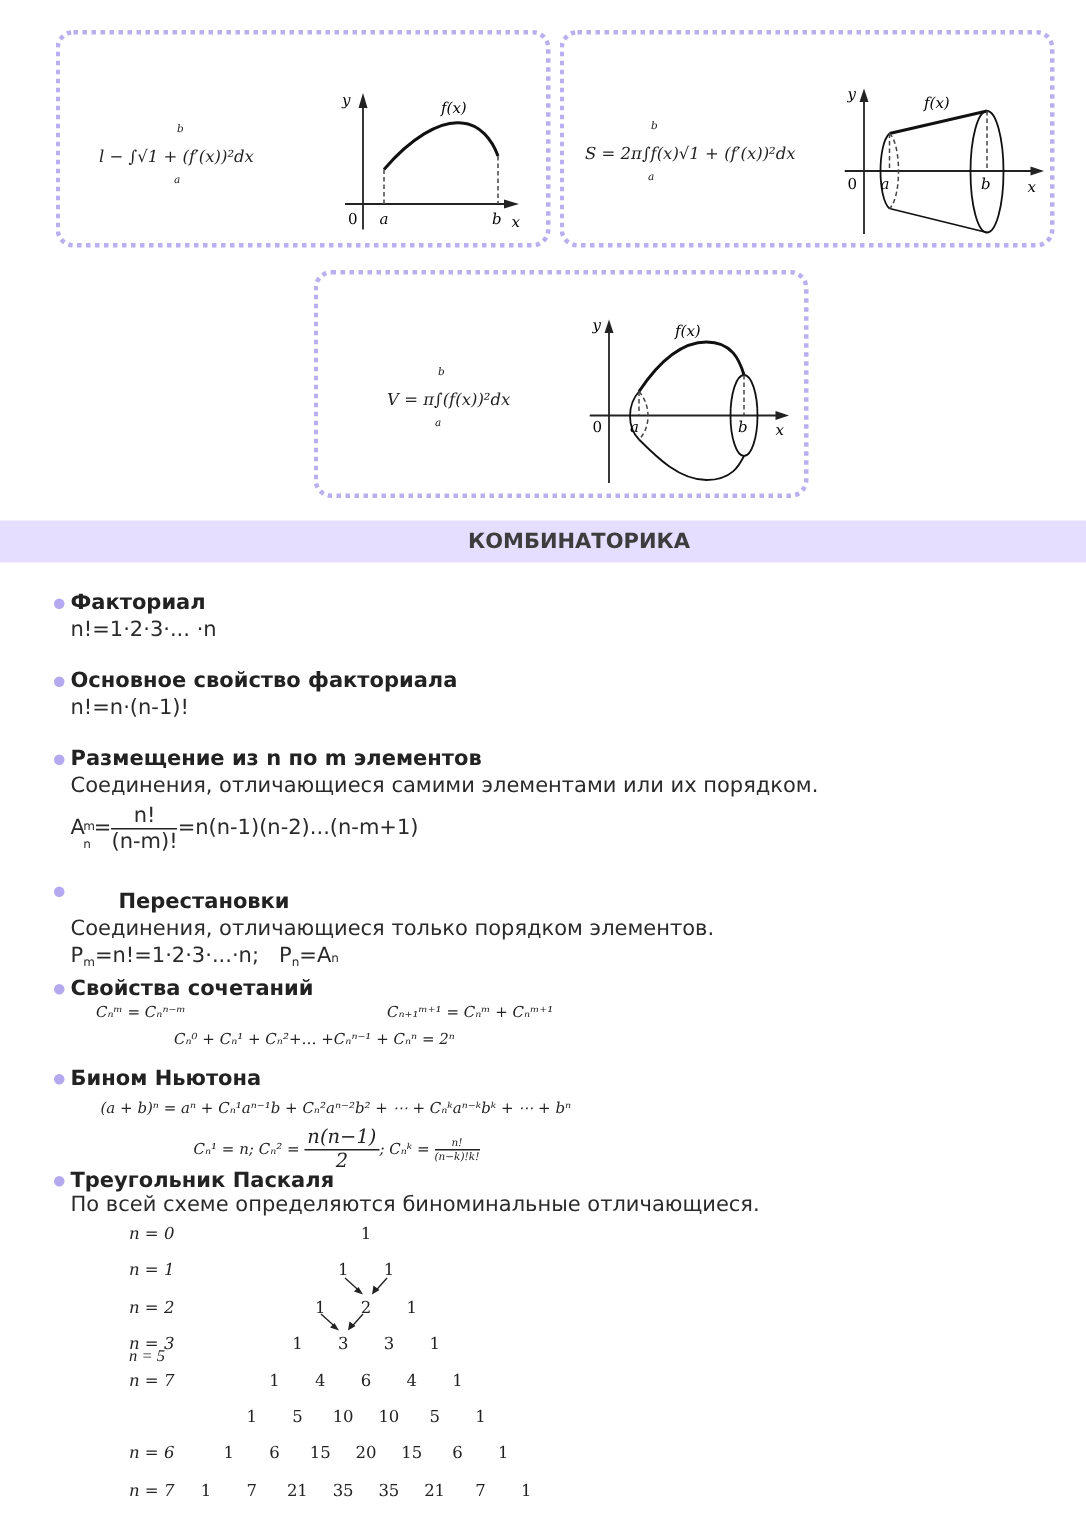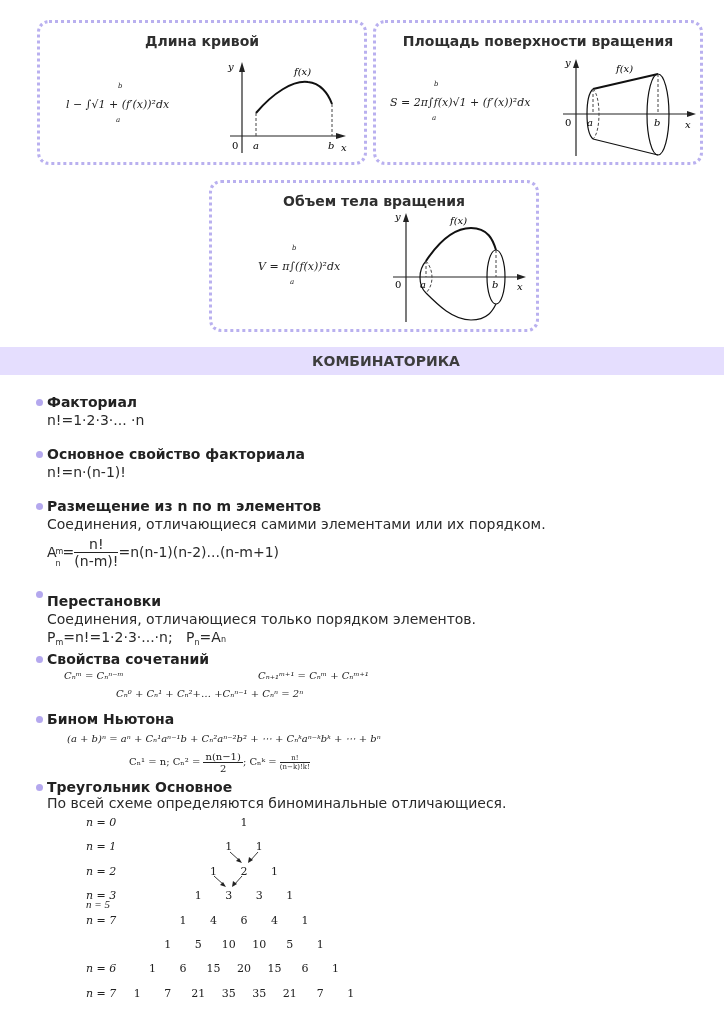--- a/index.html
+++ b/index.html
@@ -18,21 +18,20 @@
   .serif{position:absolute;font-family:"DejaVu Serif",serif;font-size:10px;color:#222;white-space:nowrap;}
   .pas{position:absolute;font-family:"DejaVu Serif",serif;font-size:11px;color:#222;}
   .frac{display:inline-block;vertical-align:middle;text-align:center;}
   .frac .num{display:block;border-bottom:1px solid #222;padding:0 2px;}
   .frac .den{display:block;}
 </style>
 </head>
 <body>
 
 <div class="card" style="left:37px;top:20px;width:330px;height:145px;">
-  <div class="card-title" style="top:10px;">Длина кривой</div>
   <div class="math" style="left:26px;top:75px;">
     <span>l − ∫√1 + (f′(x))²dx</span>
     <span class="up" style="left:52px;top:-16px;">b</span>
     <span class="up" style="left:50px;top:18px;">a</span>
   </div>
   <svg width="140" height="100" style="position:absolute;left:168px;top:35px;" viewBox="0 0 140 100">
     <line x1="34" y1="95" x2="34" y2="12" stroke="#222" stroke-width="1.2"></line>
     <polygon points="31,14 34,4 37,14" fill="#222"></polygon>
     <line x1="22" y1="78" x2="132" y2="78" stroke="#222" stroke-width="1.2"></line>
     <polygon points="128,75 138,78 128,81" fill="#222"></polygon>
@@ -42,21 +41,20 @@
     <text x="20" y="12" font-family="DejaVu Serif, serif" font-style="italic" font-size="10">y</text>
     <text x="86" y="17" font-family="DejaVu Serif, serif" font-style="italic" font-size="10">f(x)</text>
     <text x="24" y="91" font-family="DejaVu Serif, serif" font-size="10">0</text>
     <text x="45" y="91" font-family="DejaVu Serif, serif" font-style="italic" font-size="10">a</text>
     <text x="120" y="91" font-family="DejaVu Serif, serif" font-style="italic" font-size="10">b</text>
     <text x="133" y="93" font-family="DejaVu Serif, serif" font-style="italic" font-size="10">x</text>
   </svg>
 </div>
 
 <div class="card" style="left:373px;top:20px;width:330px;height:145px;">
-  <div class="card-title" style="top:10px;">Площадь поверхности вращения</div>
   <div class="math" style="left:14px;top:73px;font-size:11px;">
     <span>S = 2π∫f(x)√1 + (f′(x))²dx</span>
     <span class="up" style="left:44px;top:-16px;">b</span>
     <span class="up" style="left:42px;top:18px;">a</span>
   </div>
   <svg width="135" height="105" style="position:absolute;left:187px;top:33px;" viewBox="0 0 135 105">
     <line x1="13" y1="100" x2="13" y2="10" stroke="#222" stroke-width="1.2"></line>
     <polygon points="10,12 13,3 16,12" fill="#222"></polygon>
     <line x1="0" y1="58" x2="128" y2="58" stroke="#222" stroke-width="1.2"></line>
     <polygon points="124,55 133,58 124,61" fill="#222"></polygon>
@@ -70,21 +68,20 @@
     <text x="2" y="10" font-family="DejaVu Serif, serif" font-style="italic" font-size="10">y</text>
     <text x="53" y="16" font-family="DejaVu Serif, serif" font-style="italic" font-size="10">f(x)</text>
     <text x="2" y="70" font-family="DejaVu Serif, serif" font-size="10">0</text>
     <text x="24" y="70" font-family="DejaVu Serif, serif" font-style="italic" font-size="10">a</text>
     <text x="91" y="70" font-family="DejaVu Serif, serif" font-style="italic" font-size="10">b</text>
     <text x="122" y="72" font-family="DejaVu Serif, serif" font-style="italic" font-size="10">x</text>
   </svg>
 </div>
 
 <div class="card" style="left:209px;top:180px;width:330px;height:152px;">
-  <div class="card-title" style="top:10px;">Объем тела вращения</div>
   <div class="math" style="left:46px;top:77px;">
     <span>V = π∫(f(x))²dx</span>
     <span class="up" style="left:34px;top:-16px;">b</span>
     <span class="up" style="left:32px;top:18px;">a</span>
   </div>
   <svg width="135" height="115" style="position:absolute;left:181px;top:27px;" viewBox="0 0 135 115">
     <line x1="13" y1="112" x2="13" y2="10" stroke="#222" stroke-width="1.2"></line>
     <polygon points="10,12 13,3 16,12" fill="#222"></polygon>
     <line x1="0" y1="67" x2="128" y2="67" stroke="#222" stroke-width="1.2"></line>
     <polygon points="124,64 133,67 124,70" fill="#222"></polygon>
@@ -124,49 +121,49 @@
   <span class="bullet" style="top:5px;"></span>
   <span class="ititle" style="top:0;">Размещение из n по m элементов</span>
   <span class="itext" style="top:18px;">Соединения, отличающиеся самими элементами или их порядком.</span>
   <div class="itext" style="top:38px;">
     <span>A</span><span style="position:relative;display:inline-block;width:6px;"><span class="small" style="position:absolute;top:-10px;left:-1px;">m</span><span class="small" style="position:absolute;top:2px;left:-1px;">n</span></span>=<span class="frac"><span class="num">n!</span><span class="den">(n-m)!</span></span><span>=n(n-1)(n-2)...(n-m+1)</span>
   </div>
 </div>
 
 <div class="item" style="top:593px;">
   <span class="bullet" style="top:-2px;"></span>
-  <span class="ititle" style="top:0;">Перестановки</span>
+  <span class="ititle" style="top:0;margin-left:32px;">Перестановки</span>
   <span class="itext" style="top:18px;">Соединения, отличающиеся только порядком элементов.</span>
   <div class="itext" style="top:36px;">
     <span>P</span><span class="small">m</span><span>=n!=1·2·3·...·n;</span>&nbsp;&nbsp;&nbsp;<span>P</span><span class="small">n</span><span>=A</span><span style="font-size:8px;">n</span>
   </div>
 </div>
 
 <div class="item" style="top:651px;">
   <span class="bullet" style="top:5px;"></span>
   <span class="ititle" style="top:0;">Свойства сочетаний</span>
   <span class="serif" style="left:28px;top:19px;font-style:italic;">Cₙᵐ = Cₙⁿ⁻ᵐ</span>
   <span class="serif" style="left:207px;top:19px;font-style:italic;margin-left:15px;">Cₙ₊₁ᵐ⁺¹ = Cₙᵐ + Cₙᵐ⁺¹</span>
   <span class="serif" style="left:80px;top:37px;font-style:italic;">Cₙ⁰ + Cₙ¹ + Cₙ²+… +Cₙⁿ⁻¹ + Cₙⁿ = 2ⁿ</span>
 </div>
 
 <div class="item" style="top:711px;">
   <span class="bullet" style="top:5px;"></span>
   <span class="ititle" style="top:0;">Бином Ньютона</span>
   <span class="serif" style="left:31px;top:22px;font-style:italic;">(a + b)ⁿ = aⁿ + Cₙ¹aⁿ⁻¹b + Cₙ²aⁿ⁻²b² + ⋯ +  Cₙᵏaⁿ⁻ᵏbᵏ + ⋯ + bⁿ</span>
-  <div class="serif" style="left:93px;top:40px;">
+  <div class="serif" style="left:93px;top:40px;font-style:italic;">
     <span>Cₙ¹ = n; Cₙ² =</span>
-    <span class="frac" style="font-size:10px;"><span class="num">n(n−1)</span><span class="den">2</span></span><span>; Cₙᵏ =</span>
+    <span class="frac" style="font-size:13px;"><span class="num">n(n−1)</span><span class="den">2</span></span><span>; Cₙᵏ =</span>
     <span class="frac" style="font-size:7px;"><span class="num">n!</span><span class="den">(n−k)!k!</span></span>
   </div>
 </div>
 
 <div class="item" style="top:779px;">
   <span class="bullet" style="top:5px;"></span>
-  <span class="ititle" style="top:0;">Треугольник Основное</span>
+  <span class="ititle" style="top:0;">Треугольник Паскаля</span>
   <span class="itext" style="top:16px;">По всей схеме определяются биноминальные отличающиеся.</span>
 </div>
 
 <div id="pascal" style="position:absolute;left:0;top:0;width:724px;height:736px;pointer-events:none;padding-left:44px;">
     <span class="pas" style="left: 86px; top: 816px; font-style: italic;">n = 0</span>
     <span class="pas" style="left: 236px; width: 16px; text-align: center; top: 816px;">1</span>
     <span class="pas" style="left: 86px; top: 840.4px; font-style: italic;">n = 1</span>
     <span class="pas" style="left: 220.75px; width: 16px; text-align: center; top: 840.4px;">1</span>
     <span class="pas" style="left: 251.25px; width: 16px; text-align: center; top: 840.4px;">1</span>
     <span class="pas" style="left: 86px; top: 864.8px; font-style: italic;">n = 2</span>

